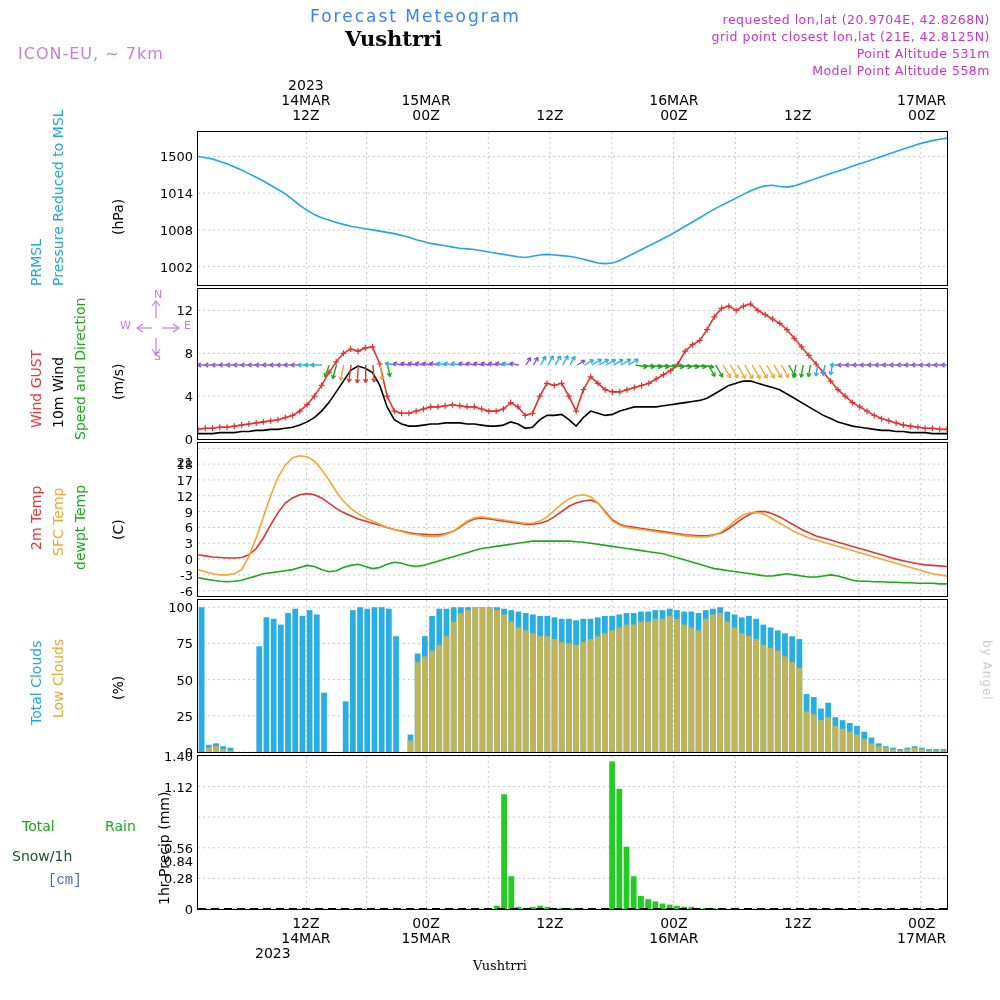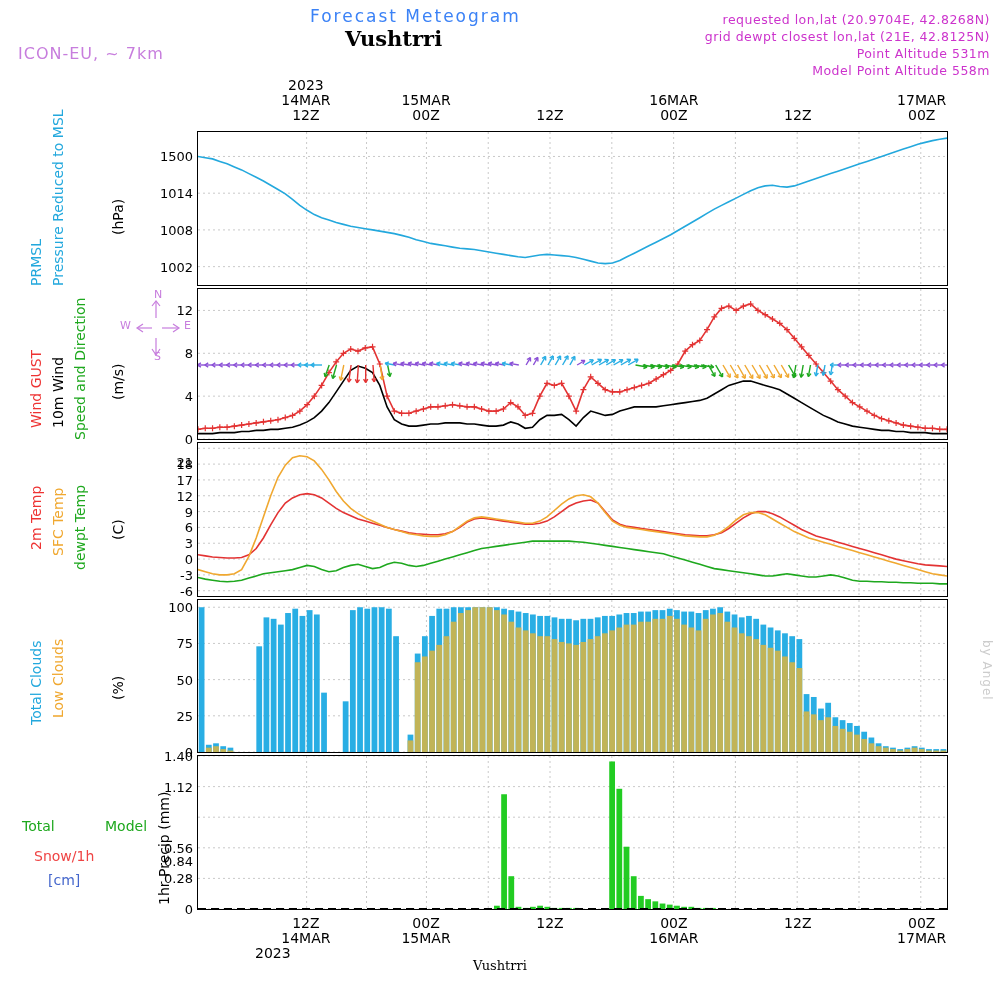--- a/index.html
+++ b/index.html
@@ -59,39 +59,39 @@
 
   #cap-total-cl{color:#23a8dd;}
   #cap-low-cl{color:#f0a830;}
   #cap-pct{color:#000;}
 
   #cap-1hr{color:#000;}
 
   .leftlbl{position:absolute;font-size:14px;white-space:nowrap;}
   #lbl-total{left:22px;top:818px;color:#1ea81e;}
   #lbl-rain{left:105px;top:818px;color:#1ea81e;}
-  #lbl-snow{left:34px;top:848px;color:#ef4444;}
-  #lbl-cm{left:48px;top:872px;color:#4466cc;}
+  #lbl-snow{left:12px;top:848px;color:#14532d;}
+  #lbl-cm{left:48px;top:872px;color:#4466cc;font-family:Liberation Mono, monospace;}
 
   
   #compass{position:absolute;left:118px;top:288px;width:78px;height:80px;}
   #compass div{position:absolute;font-size:11px;color:#c77ddd;}
 
   #footer-station{left:0;top:958px;width:1000px;text-align:center;font-size:13px;
      color:#000;font-family:"DejaVu Serif",serif;}
   #foot-2023{left:255px;top:945px;font-size:14px;color:#000;}
 </style>
 </head>
 <body>
 
 <div class="abs" id="title-forecast">Forecast Meteogram</div>
 <div class="abs" id="title-station">Vushtrri</div>
 <div class="abs" id="model-label">ICON-EU, ~ 7km</div>
 <div class="abs meta" id="meta1">requested lon,lat (20.9704E, 42.8268N)</div>
-<div class="abs meta" id="meta2">grid dewpt closest lon,lat (21E, 42.8125N)</div>
+<div class="abs meta" id="meta2">grid point closest lon,lat (21E, 42.8125N)</div>
 <div class="abs meta" id="meta3">Point Altitude 531m</div>
 <div class="abs meta" id="meta4">Model Point Altitude 558m</div>
 <div class="abs" id="byangel">by Angel</div>
 
 <div id="top-axis">
     <div class="toptick" style="left: 260.895px; top: 78px;">
       <div style="min-height: 15px;">2023</div>
       <div style="min-height: 15px;">14MAR</div>
       <div style="min-height: 15px;">12Z</div>
     </div>
@@ -811,21 +811,21 @@
 <div class="rot" id="cap-dew" style="left:72px;top:570px;">dewpt Temp</div>
 <div class="rot" id="cap-c" style="left:110px;top:540px;">(C)</div>
 
 <div class="rot" id="cap-total-cl" style="left:28px;top:725px;">Total Clouds</div>
 <div class="rot" id="cap-low-cl" style="left:50px;top:718px;">Low Clouds</div>
 <div class="rot" id="cap-pct" style="left:110px;top:700px;">(%)</div>
 
 <div class="rot" id="cap-1hr" style="left:156px;top:905px;">1hr Precip (mm)</div>
 
 <div class="leftlbl" id="lbl-total">Total</div>
-<div class="leftlbl" id="lbl-rain">Model</div>
+<div class="leftlbl" id="lbl-rain">Rain</div>
 <div class="leftlbl" id="lbl-snow">Snow/1h</div>
 <div class="leftlbl" id="lbl-cm">[cm]</div>
 
 <div id="compass">
   <div style="left:36px;top:0;">N</div>
   <div style="left:36px;top:62px;">S</div>
   <div style="left:66px;top:31px;">E</div>
   <div style="left:2px;top:31px;">W</div>
   <svg width="78" height="80" style="position:absolute;left:0;top:0;">
     <g stroke="#c77ddd" stroke-width="1.2" fill="none">

